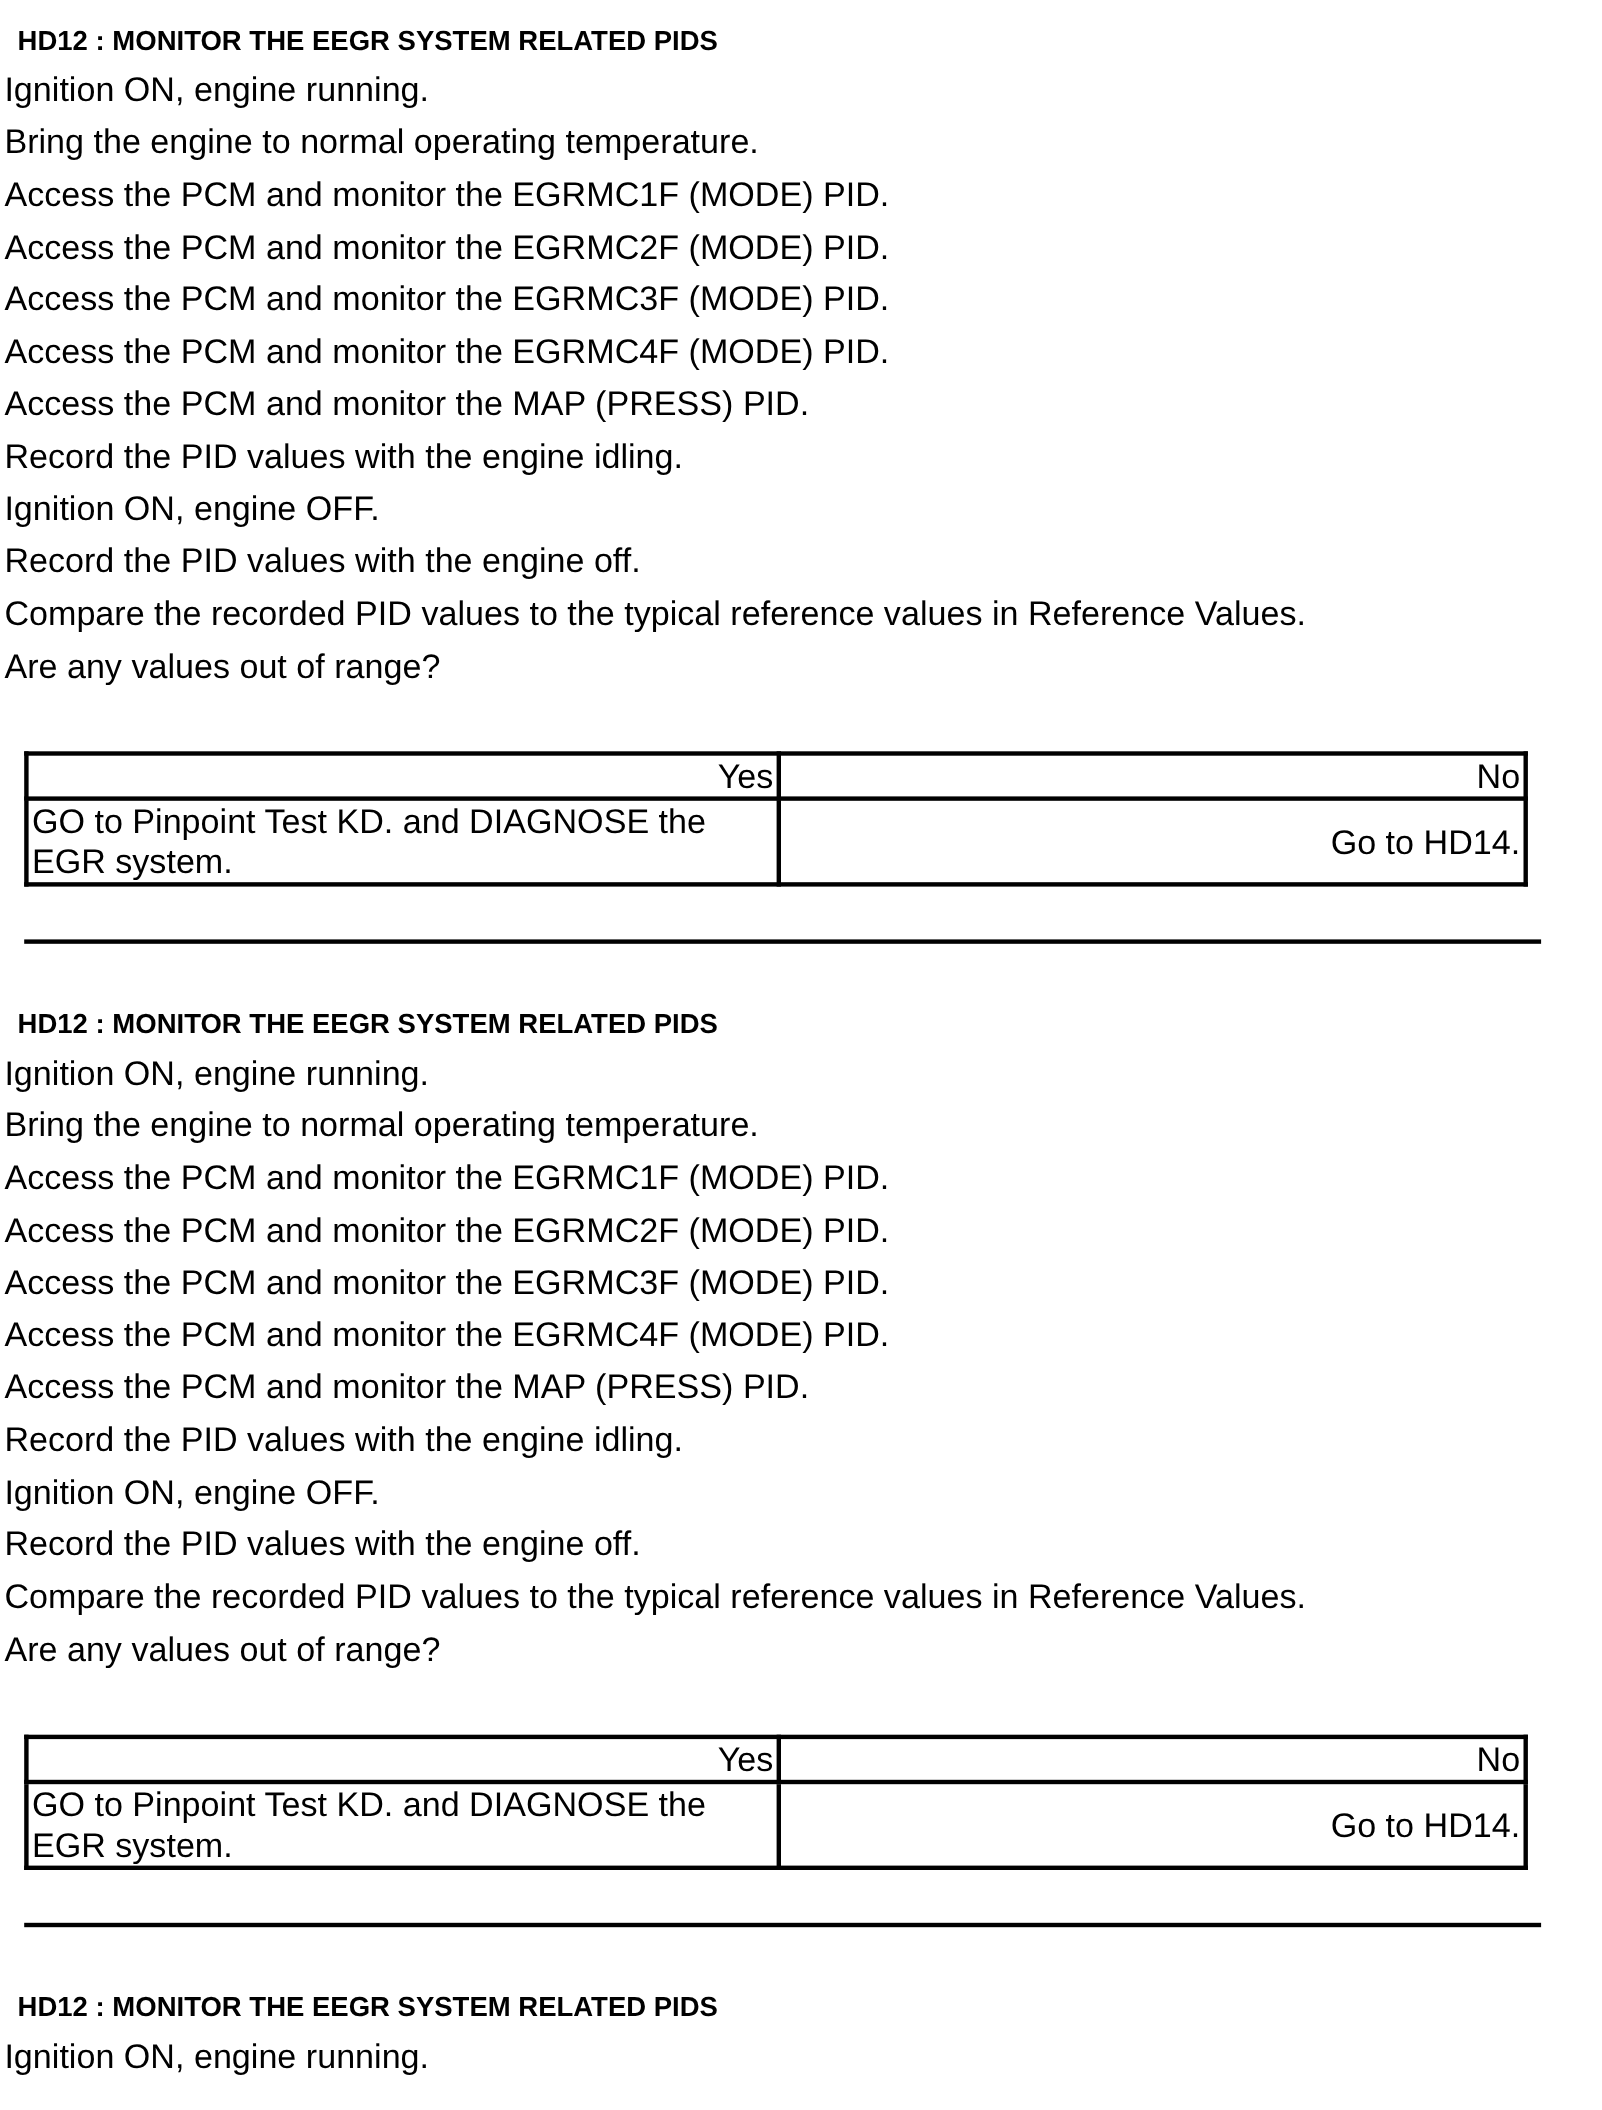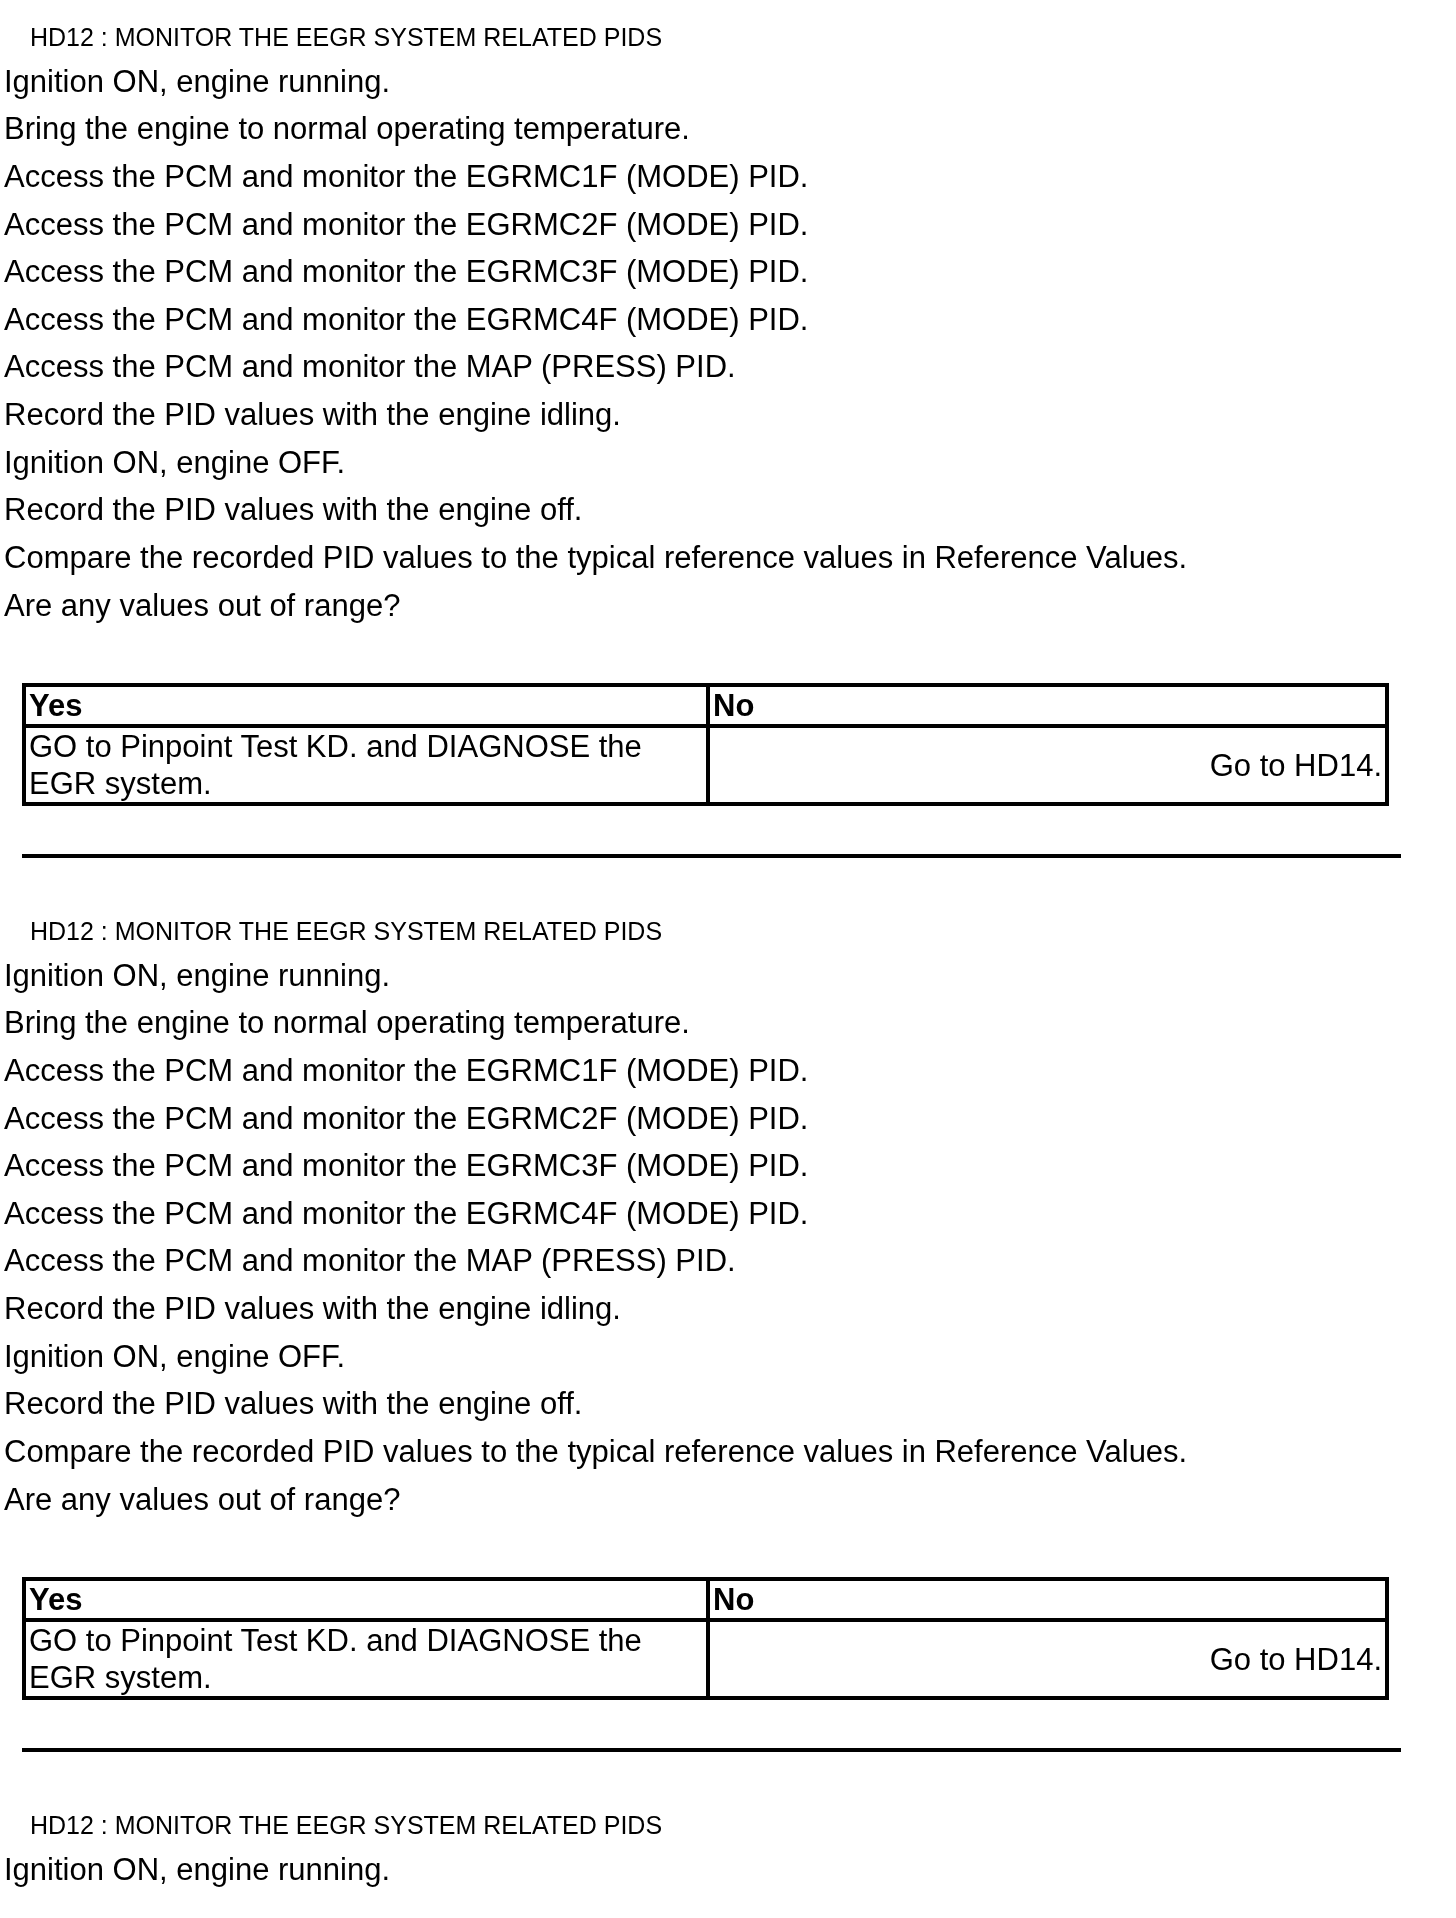--- a/index.html
+++ b/index.html
@@ -1,24 +1,24 @@
 <!DOCTYPE html>
 <html><head>
 <meta charset="utf-8">
 <style>
   html, body { margin: 0; padding: 0; background: #ffffff; }
   body { width: 1456px; height: 1918px; position: relative; overflow: hidden;
          font-family: "Liberation Sans", sans-serif; color: #000; }
   .section { position: absolute; left: 0; width: 1456px; }
-  .heading { position: absolute; left: 30px; font-weight: normal; font-size: 25px; line-height: 30px; white-space: nowrap; }
+  .heading { position: absolute; left: 16px; font-weight: bold; font-size: 25px; line-height: 30px; white-space: nowrap; }
   .line { position: absolute; left: 4px; font-size: 31px; line-height: 40px; white-space: nowrap; }
   .line.question { font-weight: normal; }
   .dtable { position: absolute; left: 22px; width: 1367px; border-collapse: collapse; }
   .dtable td, .dtable th { border: 4px solid #000; padding: 0 3px; font-size: 31px; line-height: 37px; }
-  .dtable th { font-weight: bold; text-align: left; height: 35px; }
+  .dtable th { font-weight: normal; text-align: right; height: 35px; }
   .dtable td.yes { text-align: left; width: 674px; }
   .dtable td.no { text-align: right; }
   .hr { position: absolute; left: 22px; width: 1379px; height: 4px; background: #000; }
 </style>
 </head>
 <body>
 
 <div class="section" style="top:0;">
   <div class="heading" style="top:22px;">HD12 : MONITOR THE EEGR SYSTEM RELATED PIDS</div>
   <div class="line" style="top:62px;">Ignition ON, engine running.</div>

